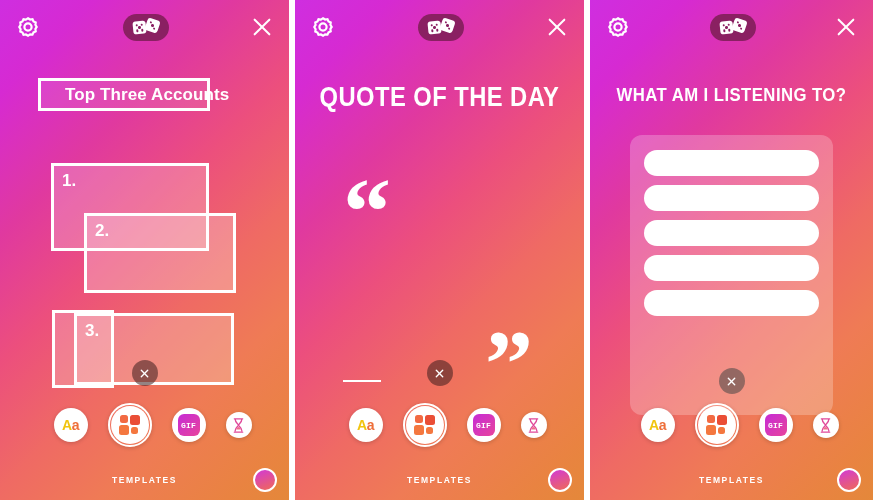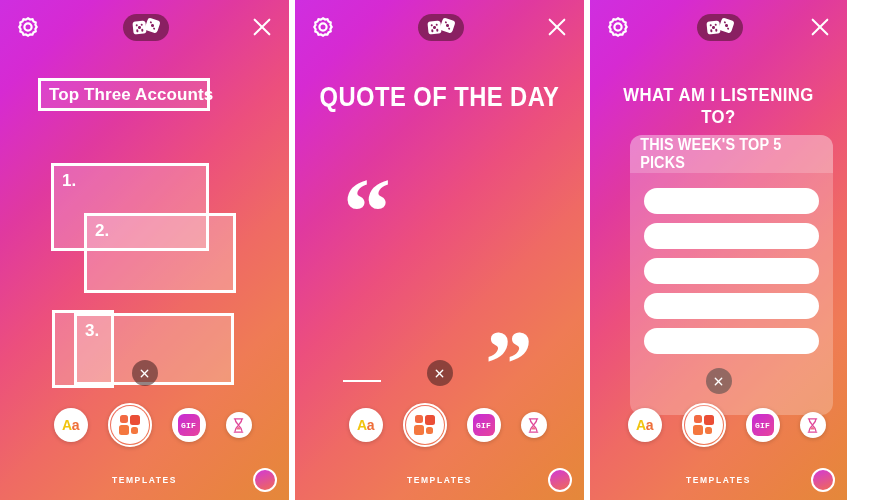--- a/index.html
+++ b/index.html
@@ -26,21 +26,21 @@
         #cf2ee0 0%,
         #d62ad2 12%,
         #e0399f 30%,
         #ec4f7d 46%,
         #ef6a64 62%,
         #ef7b55 76%,
         #e98341 92%,
         #e4883a 100%);
   }
   .panel:nth-child(2) { width: 289px; }
-  .panel:nth-child(3) { width: 257px; }
+  .panel:nth-child(3) { width: 283px; }
 
   
   .topbar {
     position: absolute; top: 0; left: 0; right: 0;
     height: 54px;
     display: flex; align-items: center;
     justify-content: space-between;
     padding: 0 16px;
     z-index: 40;
   }
@@ -72,21 +72,21 @@
   
   .tbox {
     position: absolute;
     border: 3px solid #ffffff;
     background: rgba(255,255,255,0.10);
     color: #fff;
     font-weight: bold;
     font-size: 17px;
     letter-spacing: 0.1px;
     display: flex; align-items: center;
-    padding: 0 8px;
+    padding: 0 24px;
     white-space: nowrap;
   }
   .tbox::after {
     content: "";
     position: absolute;
     left: 14px; top: 14px;
     width: 100%; height: 100%;
     background: rgba(255,255,255,0.22);
     z-index: -1;
   }
@@ -453,23 +453,20 @@
           <line x1="4" y1="4" x2="20" y2="20"></line>
             <line x1="20" y1="4" x2="4" y2="20"></line>
         </svg>
       </span>
     </div>
 
     <div class="canvas">
       <div class="big-title list-title-3">WHAT AM I LISTENING TO?</div>
 
       <div class="listcard">
-        <div class="listcard-head">
-          <span>THIS WEEK'S TOP 5 PICKS</span>
-        </div>
         <div class="list-rows">
           <div class="list-row"></div>
           <div class="list-row"></div>
           <div class="list-row"></div>
           <div class="list-row"></div>
           <div class="list-row"></div>
         </div>
       </div>
     </div>
 

